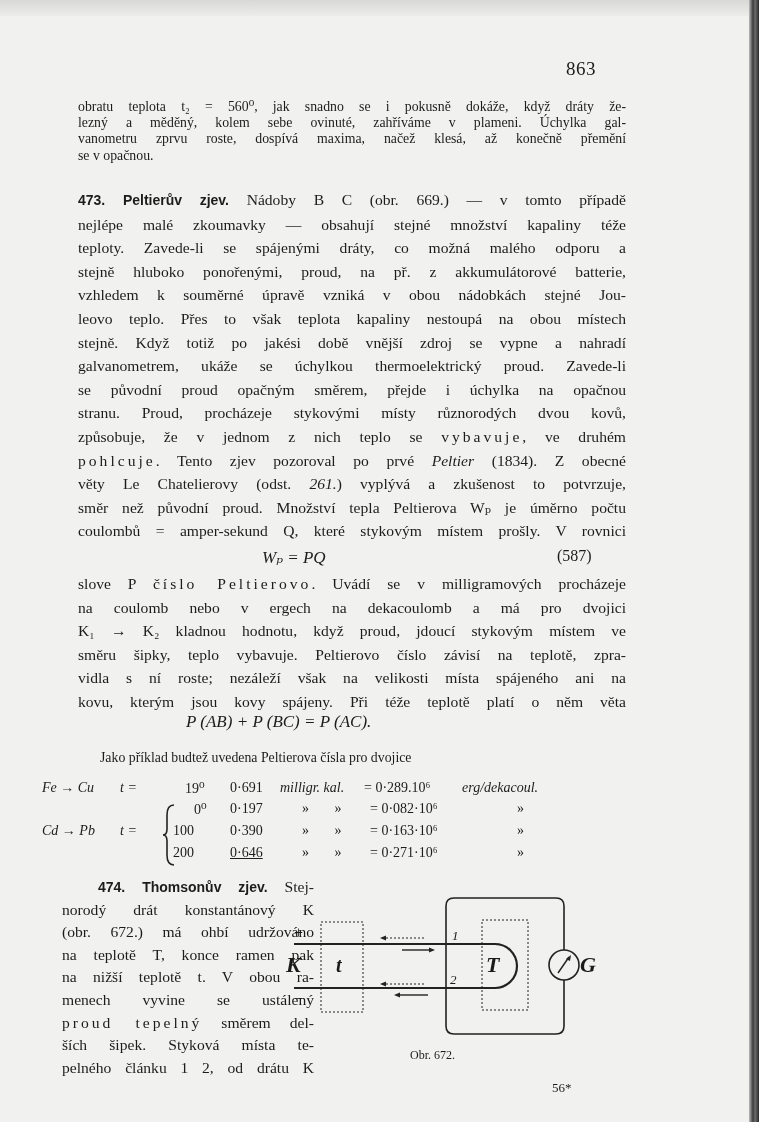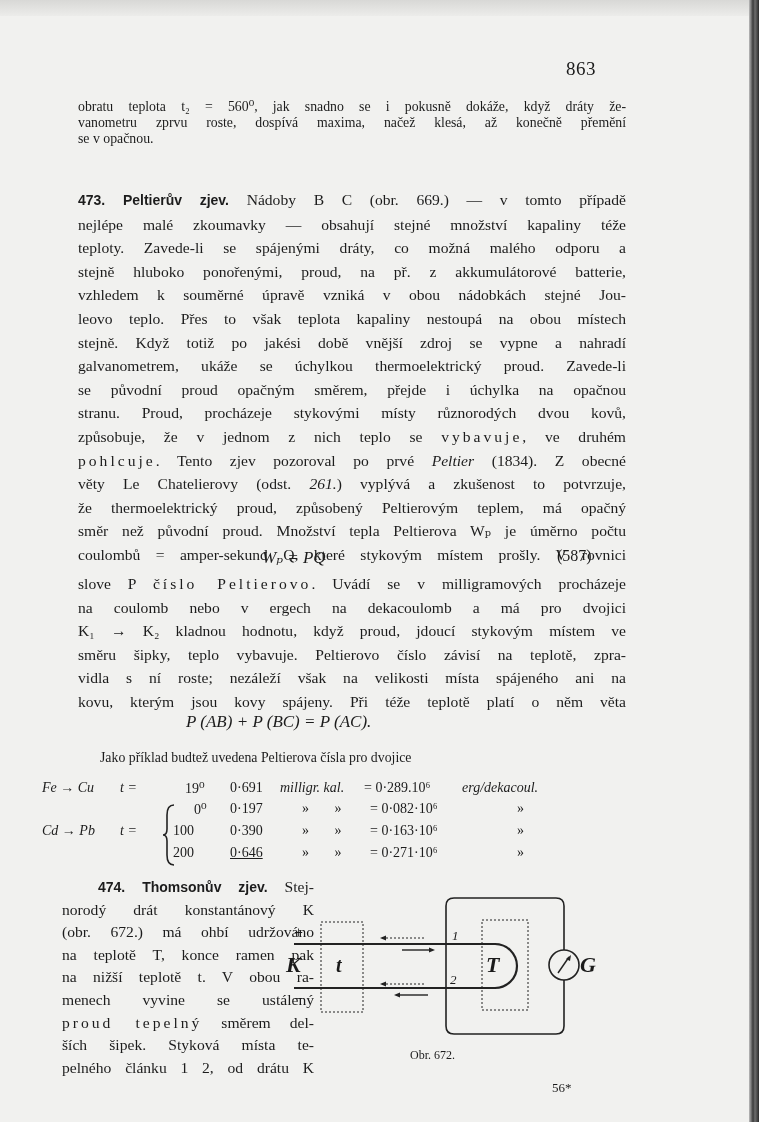--- a/index.html
+++ b/index.html
@@ -33,20 +33,21 @@
 </head>
 <body>
 
 <div class="topshade"></div>
 <div class="spine"></div>
 
 <div class="page-num">863</div>
 
 <div class="block small" style="top:99px;">
   <span class="line">obratu teplota t₂ = 560⁰, jak snadno se i pokusně dokáže, když dráty že-</span>
+  <span class="line">lezný a měděný, kolem sebe ovinuté, zahříváme v plameni. Úchylka gal-</span>
   <span class="line">vanometru zprvu roste, dospívá maxima, načež klesá, až konečně přemění</span>
   <span class="line last">se v opačnou.</span>
 </div>
 
 <div class="block" style="top:188px;">
   <span class="line" style="padding-left:0;">
     <span class="head">473. Peltierův zjev.</span>
     <span>Nádoby B C (obr. 669.) — v tomto případě</span>
   </span>
   <span class="line">nejlépe malé zkoumavky — obsahují stejné množství kapaliny téže</span>
@@ -64,21 +65,20 @@
   </span>
   <span class="line">
     <span class="sp">pohlcuje</span><span>. Tento zjev pozoroval po prvé</span>
     <i>Peltier</i>
     <span>(1834). Z obecné</span>
   </span>
   <span class="line">
     <span>věty Le Chatelierovy (odst.</span>
     <i>261.</i><span>) vyplývá a zkušenost to potvrzuje,</span>
   </span>
-  <span class="line">že thermoelektrický proud, způsobený Peltierovým teplem, má opačný</span>
   <span class="line">směr než původní proud. Množství tepla Peltierova Wₚ je úměrno počtu</span>
   <span class="line">coulombů = amper-sekund Q, které stykovým místem prošly. V rovnici</span>
 </div>
 
 <i class="eq" style="left:262px; top:547px;">Wₚ = PQ</i>
 <span class="eq" style="left:557px; top:547px; font-size:16px;">(587)</span>
 
 <div class="block" style="top:572px;">
   <span class="line">
     <span>slove P</span>

